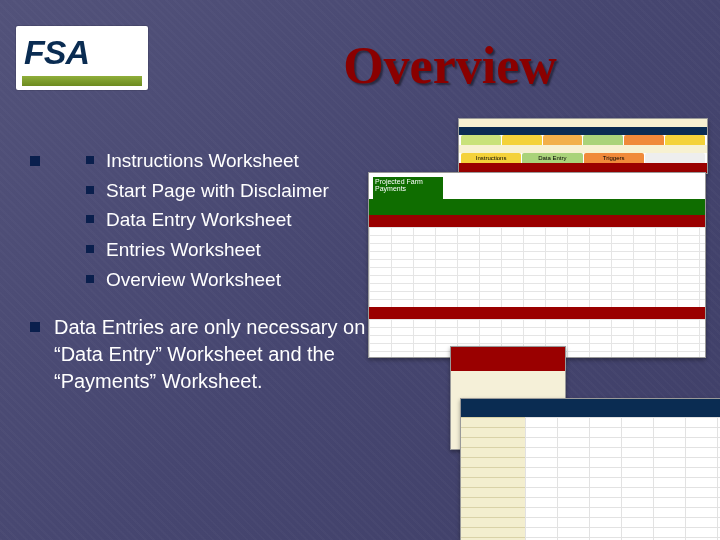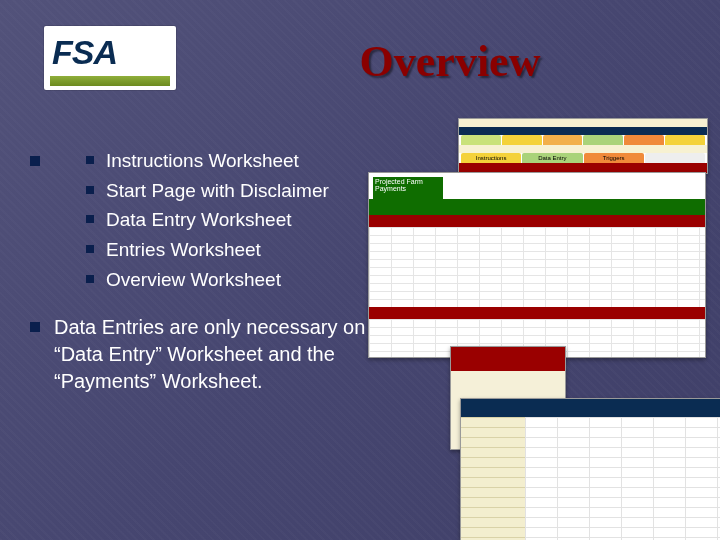--- a/index.html
+++ b/index.html
@@ -8,21 +8,21 @@
     font-family: Verdana, Geneva, sans-serif;
     background: #4a4a75;
     background-image:
       repeating-linear-gradient(45deg, rgba(255,255,255,0.02) 0 2px, transparent 2px 6px),
       linear-gradient(135deg, #52527a 0%, #464670 50%, #3f3f68 100%);
     position: relative;
     color: #fff;
   }
   .slide { position: relative; width: 720px; height: 540px; }
   .logo {
-    position: absolute; top: 26px; left: 44px;
+    position: absolute; top: 26px; left: 16px;
     width: 132px; height: 64px;
     background: #fff; border-radius: 2px;
     display: flex; flex-direction: column; justify-content: flex-end;
     padding: 4px 6px 4px 6px;
     box-shadow: 0 0 0 1px rgba(0,0,0,.1);
   }
   .logo-top { flex:1; display:flex; align-items:center; }
   .logo-text {
     font-family: Arial, sans-serif; font-weight: 900; font-style: italic;
     font-size: 34px; color: #0a2c52; letter-spacing: -1px;
@@ -33,21 +33,21 @@
     width: 26px; height: 26px; border: 8px solid #0a2c52;
     border-right-color: transparent; border-bottom-color: transparent;
     border-radius: 50% 50% 0 0 / 60% 60% 0 0; transform: rotate(-20deg);
     opacity: .0; 
   }
   .logo-accent { height: 10px; background: linear-gradient(#8fae3a,#6d8b20); margin-top:2px; }
   .title {
     position: absolute; top: 36px; left: 200px; right: 20px;
     text-align: center;
     font-family: "Comic Sans MS", "Segoe Script", cursive;
-    font-size: 44px; font-weight: 700; color: #8a0000;
+    font-size: 52px; font-weight: 700; color: #8a0000;
     text-shadow: 2px 2px 2px rgba(0,0,0,.45);
   }
   .content {
     position: absolute; top: 130px; left: 28px; width: 410px;
     font-size: 20px; line-height: 1.35;
   }
   .bullet-l1 { position: relative; padding-left: 26px; margin-bottom: 22px; }
   .bullet-l1::before {
     content: ""; position: absolute; left: 2px; top: 8px;
     width: 10px; height: 10px; background: #0a1f4d;

